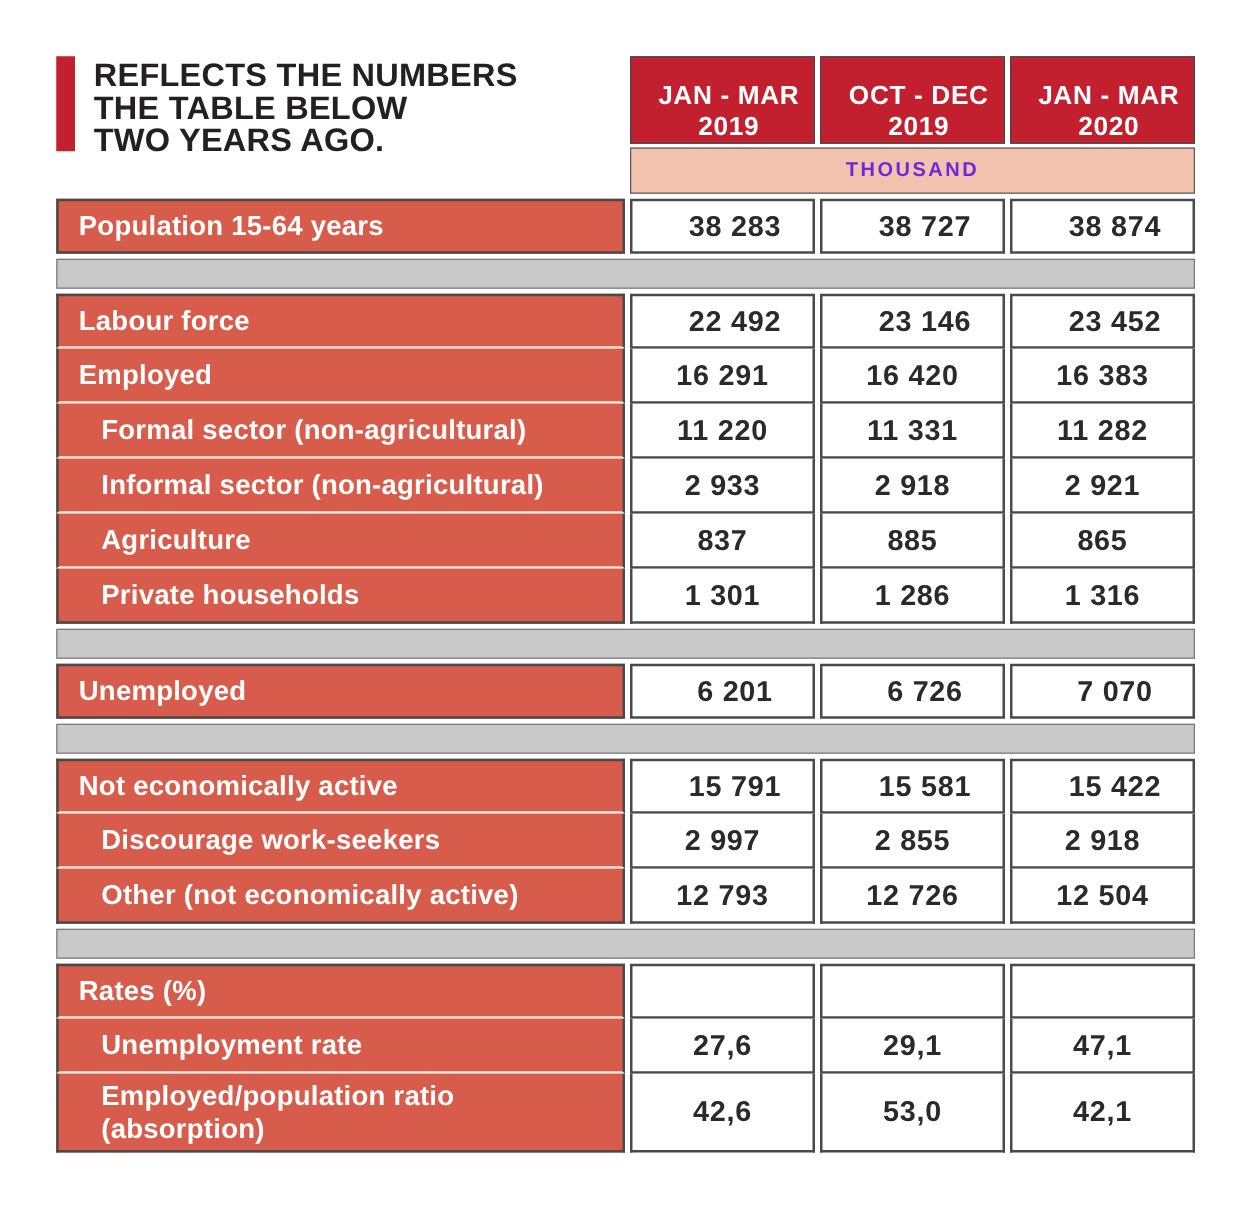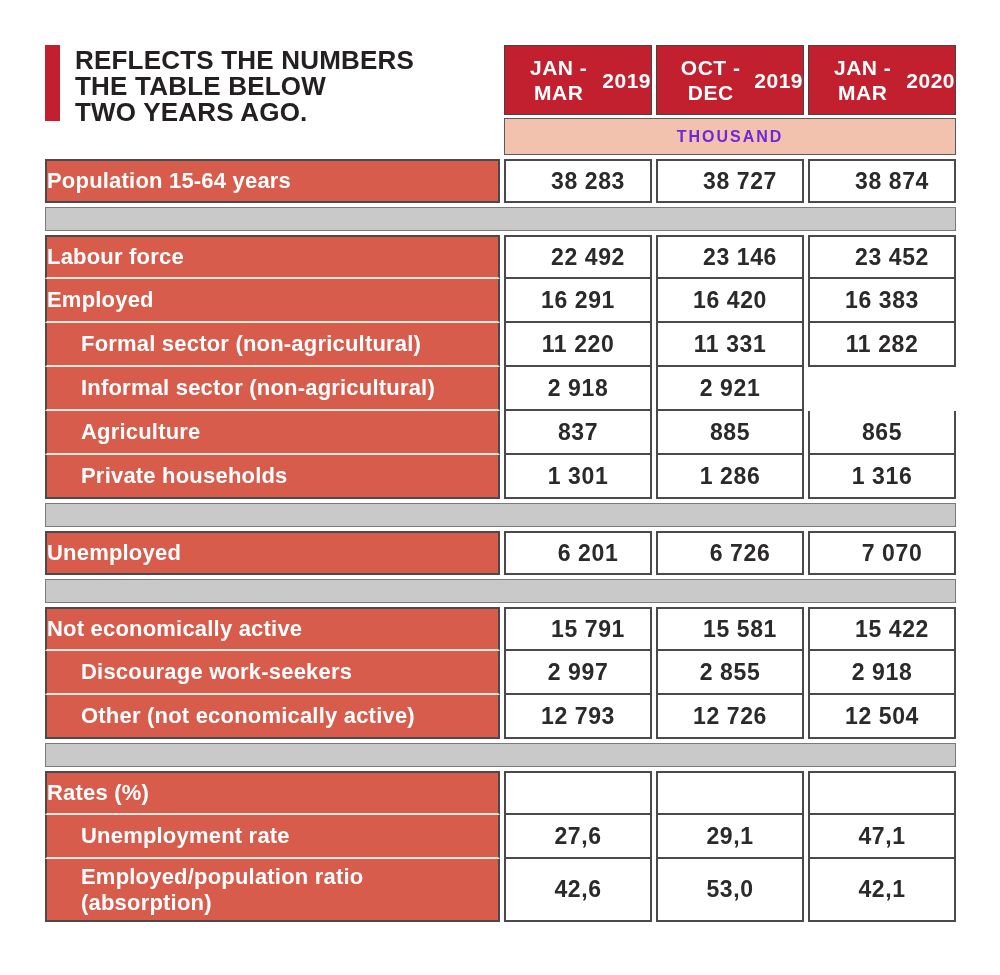--- a/index.html
+++ b/index.html
@@ -29,21 +29,21 @@
   }
   .title-block{grid-column:1;grid-row:1 / 3;display:flex;align-items:flex-start;gap:15px;}
   .title-bar{width:15px;height:76px;background:var(--crimson);flex:0 0 15px;}
   .title-text{
     font-size:26px;line-height:26px;font-weight:bold;color:var(--textdark);
     letter-spacing:.2px;padding-top:2px;
   }
   .col-head{
     grid-row:1;background:var(--crimson);border:1px solid #454545;
     color:#ffffff;font-weight:bold;font-size:21px;line-height:25px;
-    display:flex;align-items:center;justify-content:flex-start;
+    display:flex;flex-direction:column;align-items:center;justify-content:flex-end;
     text-align:center;letter-spacing:.5px;padding-left:10px;
   }
   .unit-band{
     grid-column:2 / 5;grid-row:2;align-self:end;height:37px;
     background:var(--pink);border:1px solid #5a5a5a;
     display:flex;align-items:center;justify-content:center;
     font-weight:bold;font-size:16px;letter-spacing:2px;color:#6d28d9;text-align:center;
   }
 
   
@@ -53,21 +53,21 @@
     grid-template-columns:455px 148px 148px 148px;
     column-gap:4px;height:44px;
   }
   .row.tall{height:63px;}
   .label-cell{
     background:var(--salmon);
     border-left:2px solid var(--bdr);
     border-right:2px solid var(--bdr);
     border-bottom:2px solid var(--divider);
     display:flex;align-items:center;
-    padding-right:8px;
+    padding-left:16px;padding-right:8px;
     color:#ffffff;font-weight:bold;font-size:22px;line-height:26px;letter-spacing:.2px;
   }
   .row.sub .label-cell{padding-left:34px;}
   .row.sec-first .label-cell{border-top:2px solid var(--bdr);}
   .row.sec-last .label-cell{border-bottom:2px solid var(--bdr);}
   .value-cell{
     background:#ffffff;border:2px solid var(--bdr);border-top:none;
     display:flex;align-items:center;justify-content:center;
     font-weight:bold;font-size:23px;color:var(--numdark);letter-spacing:.6px;
   }
@@ -131,20 +131,21 @@
         <div class="value-cell">16 383</div>
       </div>
       <div class="row sub">
         <div class="label-cell">Formal sector (non-agricultural)</div>
         <div class="value-cell">11 220</div>
         <div class="value-cell">11 331</div>
         <div class="value-cell">11 282</div>
       </div>
       <div class="row sub">
         <div class="label-cell">Informal sector (non-agricultural)</div>
+        <div class="value-cell">2 933</div>
         <div class="value-cell">2 918</div>
         <div class="value-cell">2 921</div>
       </div>
       <div class="row sub">
         <div class="label-cell">Agriculture</div>
         <div class="value-cell">837</div>
         <div class="value-cell">885</div>
         <div class="value-cell">865</div>
       </div>
       <div class="row sub sec-last">

